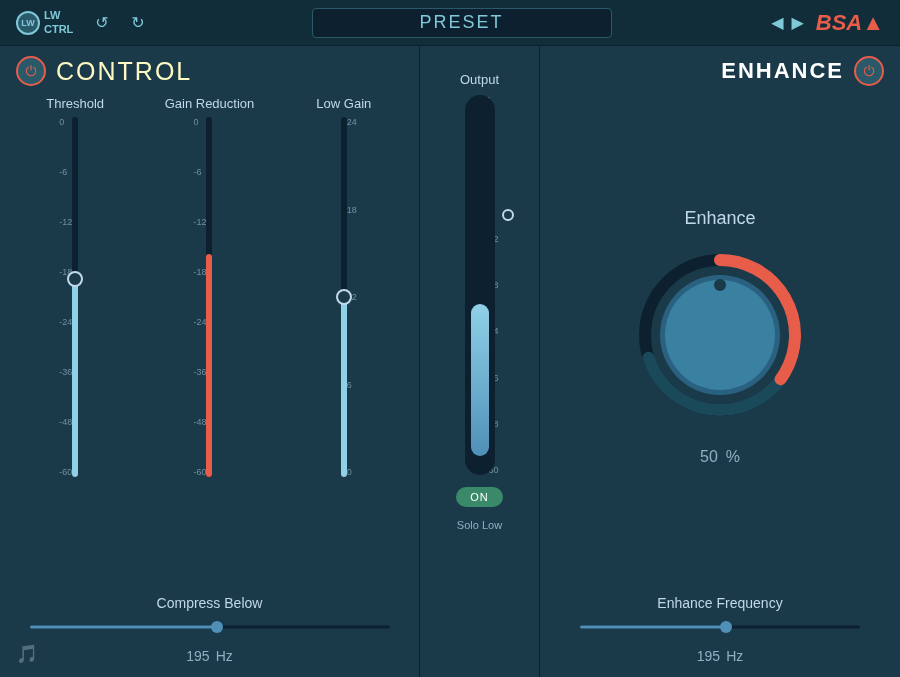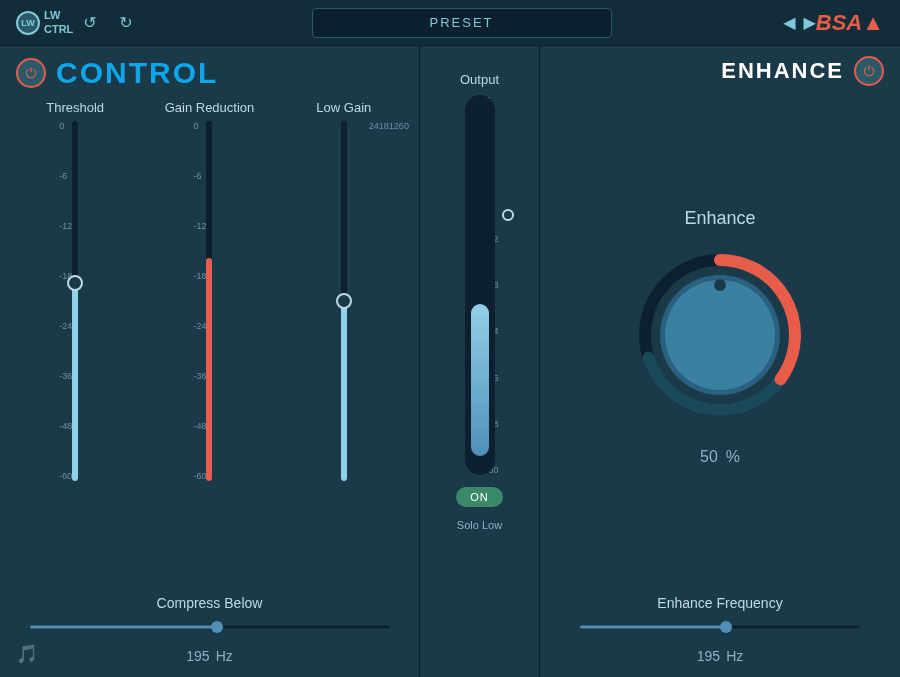--- a/index.html
+++ b/index.html
@@ -13,21 +13,21 @@
       flex-direction: column;
     }
 
     
     .top-bar {
       background: #122d3a;
       height: 46px;
       display: flex;
       align-items: center;
       padding: 0 16px;
-      gap: 0;
+      gap: 12px;
       border-bottom: 1px solid #0d2030;
     }
     .logo-area {
       display: flex;
       align-items: center;
       gap: 4px;
       color: #7fc8d8;
       font-weight: bold;
       font-size: 13px;
       width: 60px;
@@ -65,21 +65,21 @@
     .preset-box {
       background: #0d2030;
       border: 1px solid #2a5a6a;
       border-radius: 4px;
       width: 300px;
       height: 30px;
       display: flex;
       align-items: center;
       justify-content: center;
       color: #7fc8d8;
-      font-size: 13px;
+      font-size: 18px;
       letter-spacing: 2px;
     }
     .preset-nav {
       display: flex;
       gap: 8px;
       color: #7fc8d8;
     }
     .preset-arrow {
       background: none;
       border: none;
@@ -122,23 +122,23 @@
       height: 30px;
       border-radius: 50%;
       background: #2a5a6a;
       border: 2px solid #e85c4a;
       color: #e85c4a;
       font-size: 14px;
       cursor: pointer;
       display: flex; align-items: center; justify-content: center;
     }
     .section-title {
-      color: #0ea5e9;
-      font-size: 30px;
-      font-weight: bold;
+      color: #fef9c3;
+      font-size: 25px;
+      font-weight: normal;
       letter-spacing: 2px;
     }
 
     
     .sliders-area {
       display: flex;
       flex-direction: row;
       gap: 16px;
       flex: 1;
     }
@@ -173,25 +173,24 @@
       justify-content: space-between;
       font-size: 9px;
       color: #7090a0;
     }
     .tick-labels-right {
       position: absolute;
       left: 28px;
       top: 0;
       height: 100%;
       display: flex;
-      flex-direction: row;
+      flex-direction: column;
       justify-content: space-between;
       font-size: 9px;
       color: #7090a0;
-      padding-left: 22px;
     }
     .slider-rail {
       position: absolute;
       left: 50%;
       transform: translateX(-50%);
       width: 6px;
       height: 100%;
       background: #0d2030;
       border-radius: 3px;
     }

